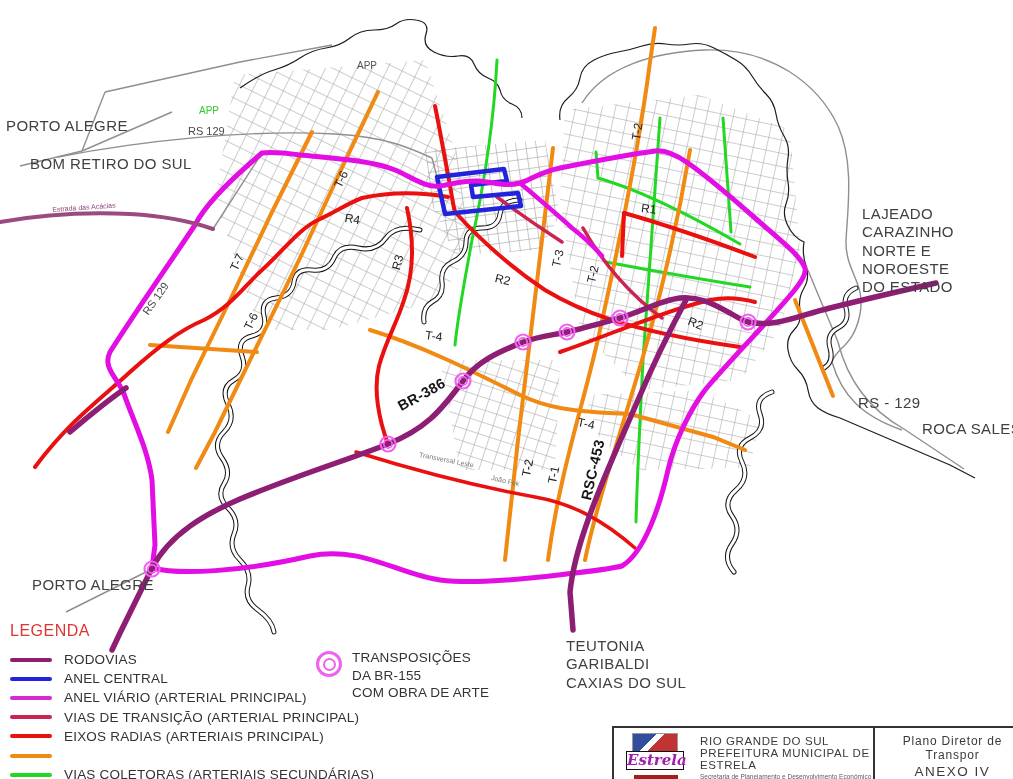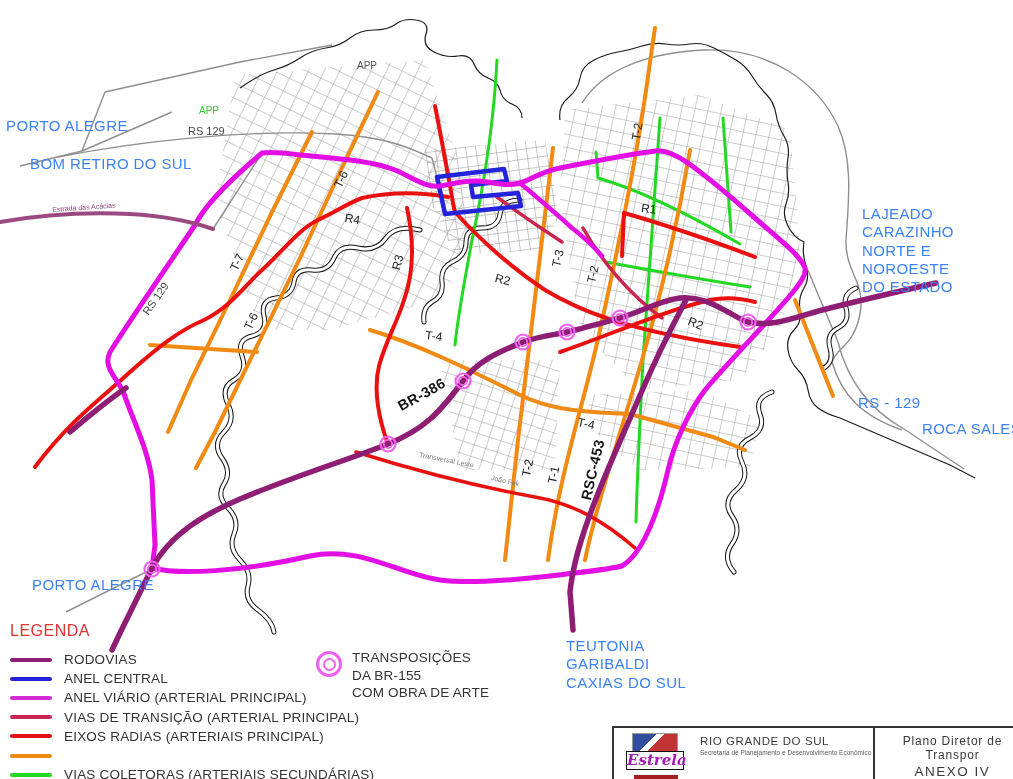--- a/index.html
+++ b/index.html
@@ -1,19 +1,19 @@
 <!DOCTYPE html>
 <html><head>
 <meta charset="utf-8">
 <style>
   html,body{margin:0;padding:0;background:#fff;}
   #app{position:relative;width:1013px;height:779px;overflow:hidden;background:#fff;
        font-family:"Liberation Sans",sans-serif;}
   #mapsvg{position:absolute;left:0;top:0;}
-  .ml{position:absolute;color:#3b82f6;white-space:nowrap;transform-origin:0 0;
+  .ml{position:absolute;color:#404040;white-space:nowrap;transform-origin:0 0;
       font-family:"Liberation Sans",sans-serif;}
   .s15{font-size:15px;letter-spacing:.4px;}
   .s14{font-size:14.5px;color:#151515;font-weight:bold;letter-spacing:.3px;}
   .s12{font-size:12px;color:#222;}
   .s11{font-size:11px;color:#484848;}
   .s10{font-size:10px;color:#555;}
   .s7{font-size:7px;color:#777;}
   .pre{white-space:pre-line;line-height:1.22;}
   .green{color:#2ecc2e;}
   .acacia{color:#8c4579;}
@@ -266,20 +266,21 @@
 DA BR-155
 COM OBRA DE ARTE</div>
 
   <div id="tblock">
     <div id="tb-left">
       <div id="tb-flag"></div>
       <div id="tb-logotext">Estrela</div>
       <div id="tb-redbar"></div>
       <div id="tb-center">
         <div class="tb-line1">RIO GRANDE DO SUL</div>
+        <div class="tb-line1">PREFEITURA MUNICIPAL DE ESTRELA</div>
         <div class="tb-line3">Secretaria de Planejamento e Desenvolvimento Econômico</div>
       </div>
     </div>
     <div id="tb-right">
       <div class="tb-r1">Plano Diretor de Transpor</div>
       <div class="tb-r2">ANEXO IV</div>
 
     </div>
   </div>
 

